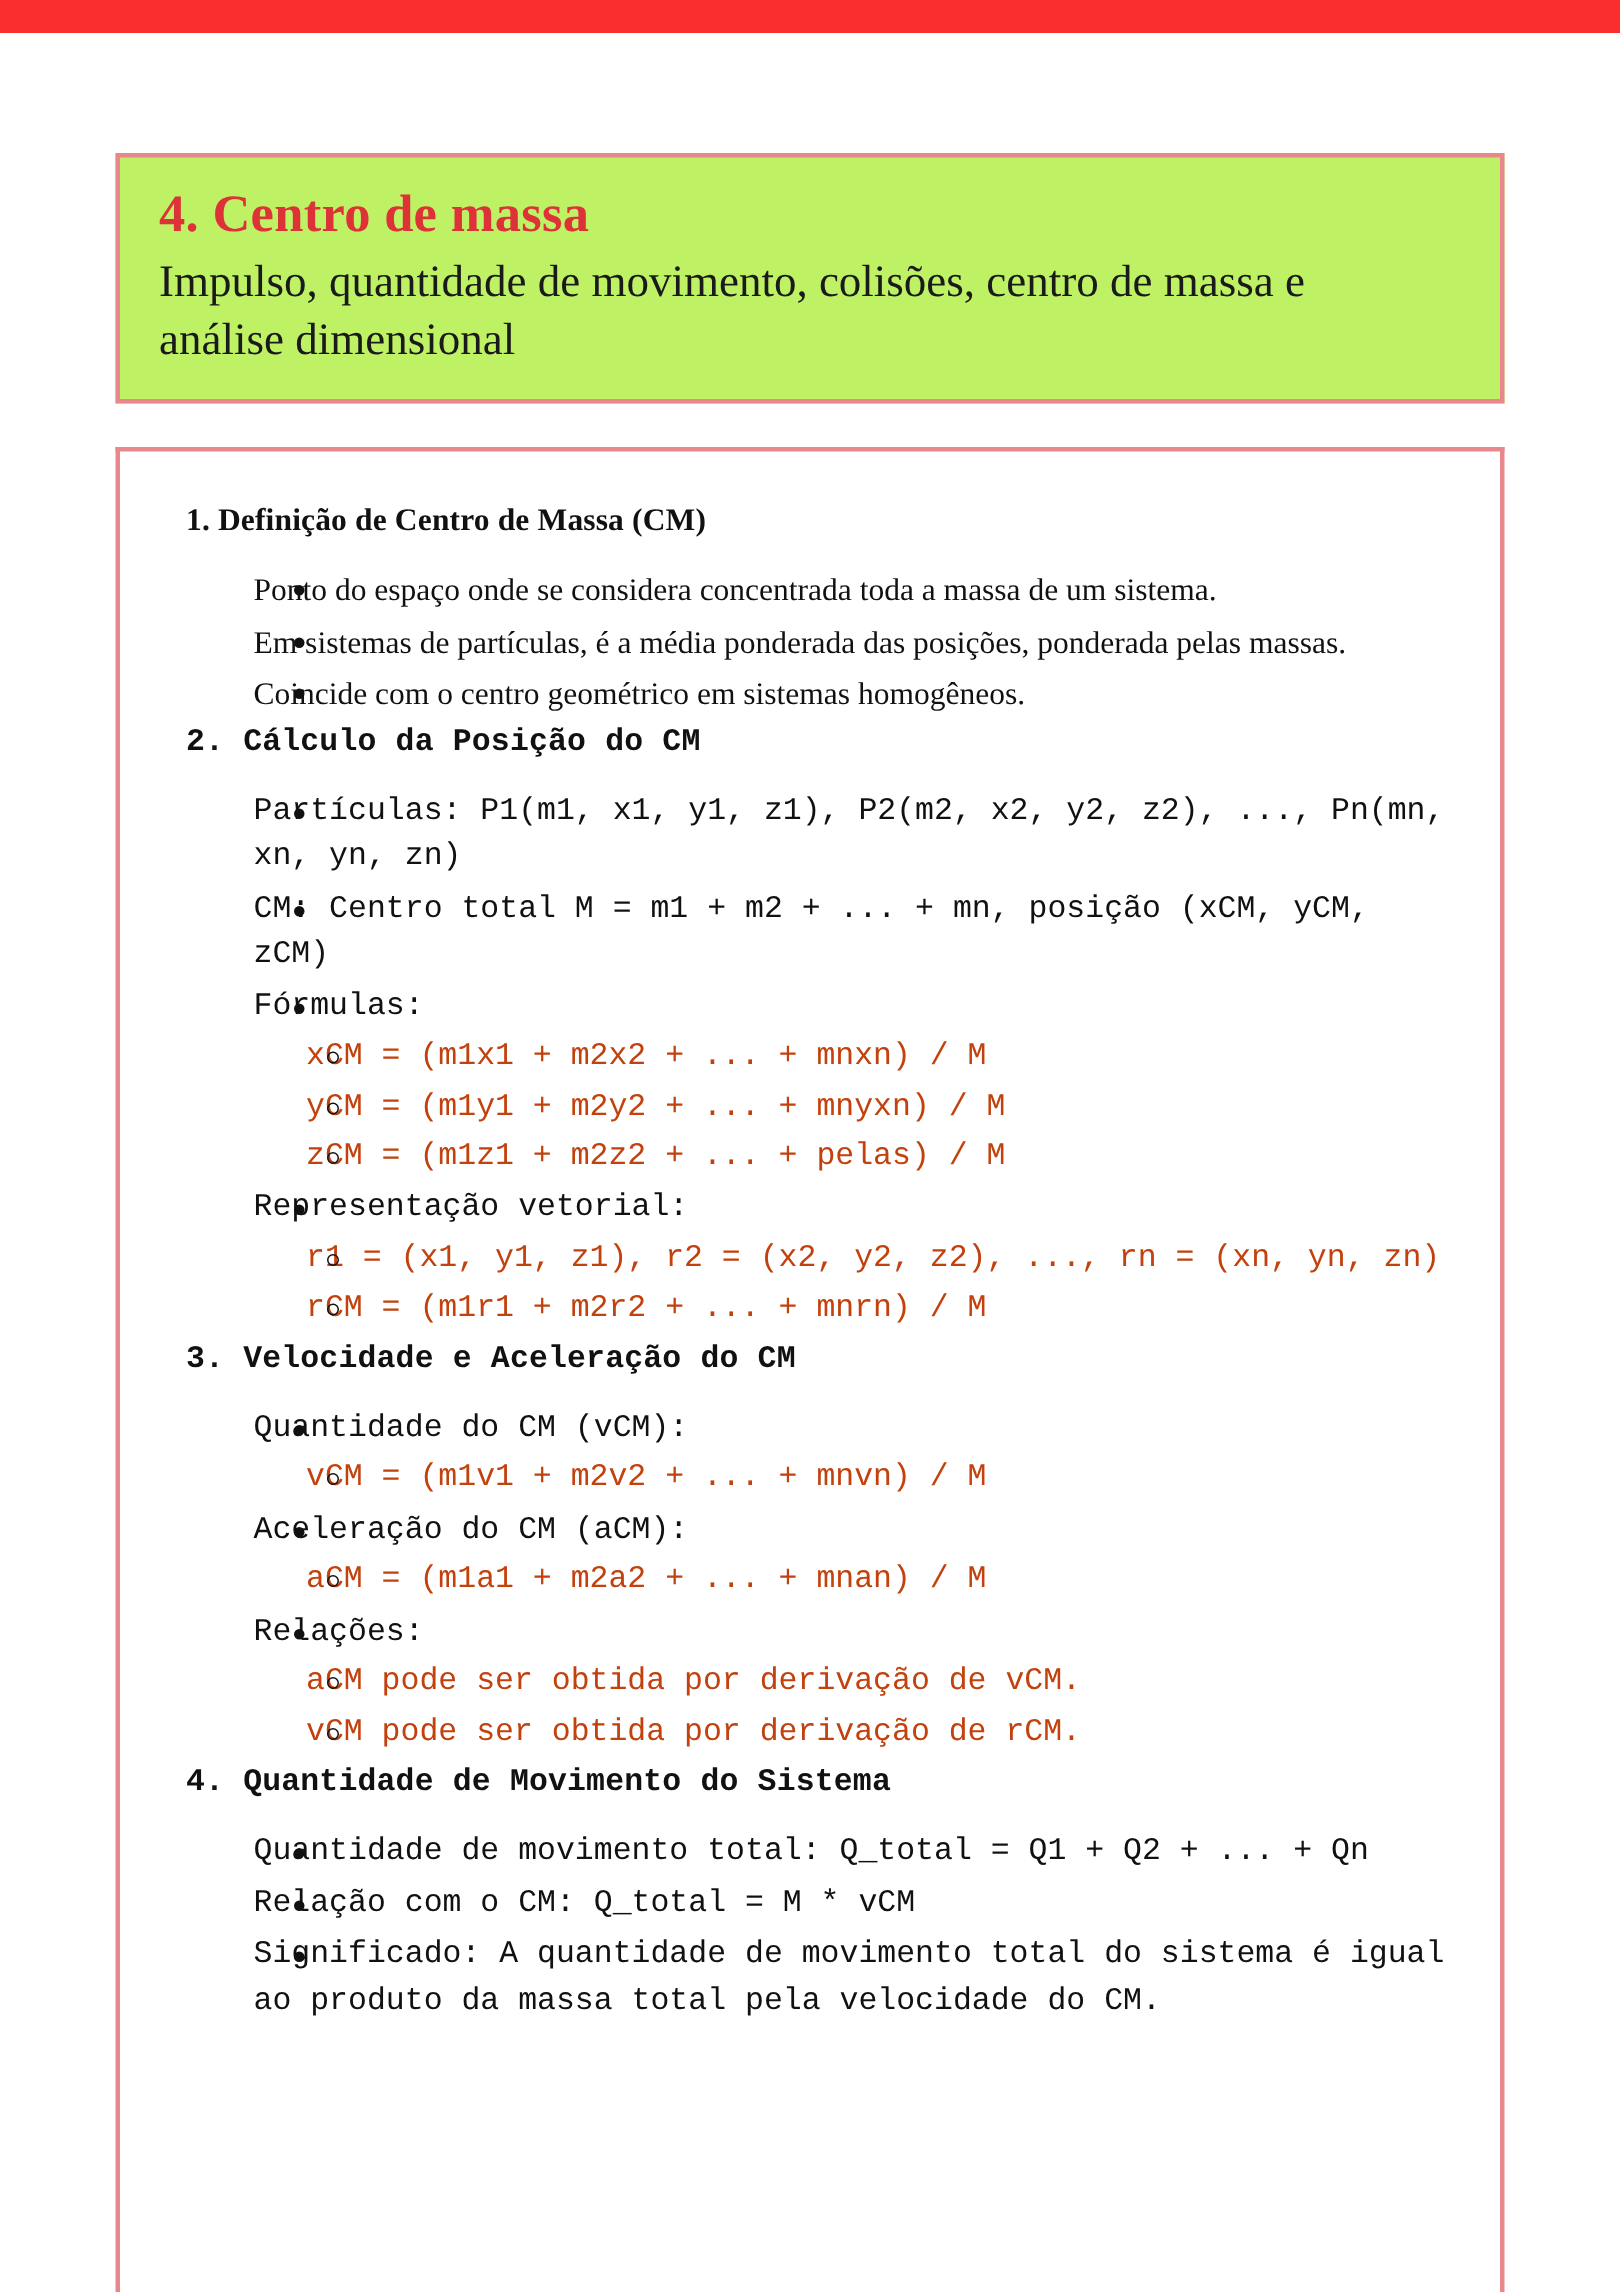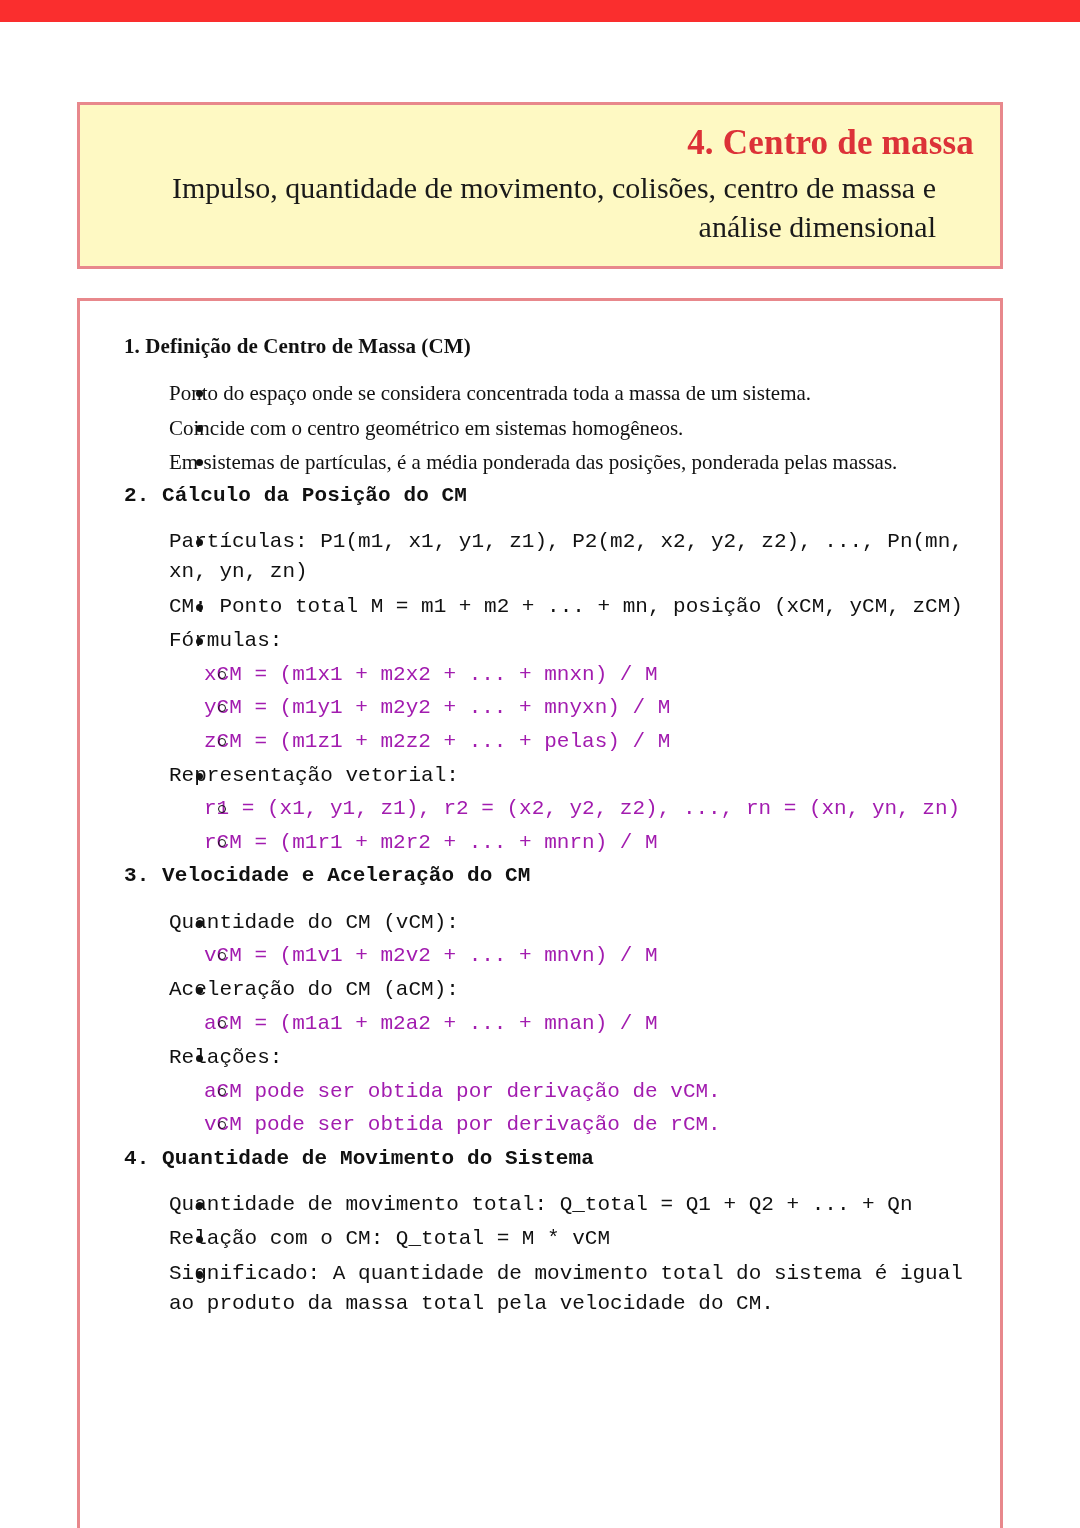--- a/index.html
+++ b/index.html
@@ -31,23 +31,22 @@
     height: 1506px;
   }
 
   
   .header-card {
     position: absolute;
     left: 77px;
     top: 80px;            
     width: 926px;         
     border: 3px solid #e8888c;
-    background: #fef9c3;
+    background: #bef264;
     padding: 18px 26px 20px 26px;
-    text-align: right;
   }
   .doc-title {
     color: #dc3238;
     font-size: 35px;
     font-weight: bold;
     line-height: 1.12;
     margin: 0 0 6px 0;
     letter-spacing: 0.2px;
   }
   .doc-subtitle {
@@ -111,21 +110,21 @@
   ul.lvl2 {
     list-style: none;
     margin: 3px 0 0 0;
     padding: 0;
   }
   ul.lvl2 > li {
     position: relative;
     padding-left: 35px;
     font-size: 21px;
     line-height: 1.45;
-    color: #a21caf;
+    color: #c2410c;
     margin: 0 0 3px 0;
   }
   ul.lvl2 > li > .txt::before {
     content: "";
     position: absolute;
     left: 14px;
     top: 11px;
     width: 6px;
     height: 6px;
     border-radius: 50%;
@@ -148,35 +147,35 @@
 
   <div class="content-card">
     <div id="sections-host">
         <div class="section">
           <div class="section-heading">1. Definição de Centro de Massa (CM)</div>
           <ul class="lvl1">
             <li>
               <span class="txt">Ponto do espaço onde se considera concentrada toda a massa de um sistema.</span>
             </li>
             <li>
+              <span class="txt">Em sistemas de partículas, é a média ponderada das posições, ponderada pelas massas.</span>
+            </li>
+            <li>
               <span class="txt">Coincide com o centro geométrico em sistemas homogêneos.</span>
-            </li>
-            <li>
-              <span class="txt">Em sistemas de partículas, é a média ponderada das posições, ponderada pelas massas.</span>
             </li>
           </ul>
         </div>
         <div class="section sec-gap-top">
           <div class="section-heading">2. Cálculo da Posição do CM</div>
           <ul class="lvl1">
             <li>
               <span class="txt">Partículas: P1(m1, x1, y1, z1), P2(m2, x2, y2, z2), ..., Pn(mn, xn, yn, zn)</span>
             </li>
             <li>
-              <span class="txt">CM: Ponto total M = m1 + m2 + ... + mn, posição (xCM, yCM, zCM)</span>
+              <span class="txt">CM: Centro total M = m1 + m2 + ... + mn, posição (xCM, yCM, zCM)</span>
             </li>
             <li>
               <span class="txt">Fórmulas:</span>
               <ul class="lvl2">
                 <li>
                   <span class="txt">xCM = (m1x1 + m2x2 + ... + mnxn) / M</span>
                 </li>
                 <li>
                   <span class="txt">yCM = (m1y1 + m2y2 + ... + mnyxn) / M</span>
                 </li>

